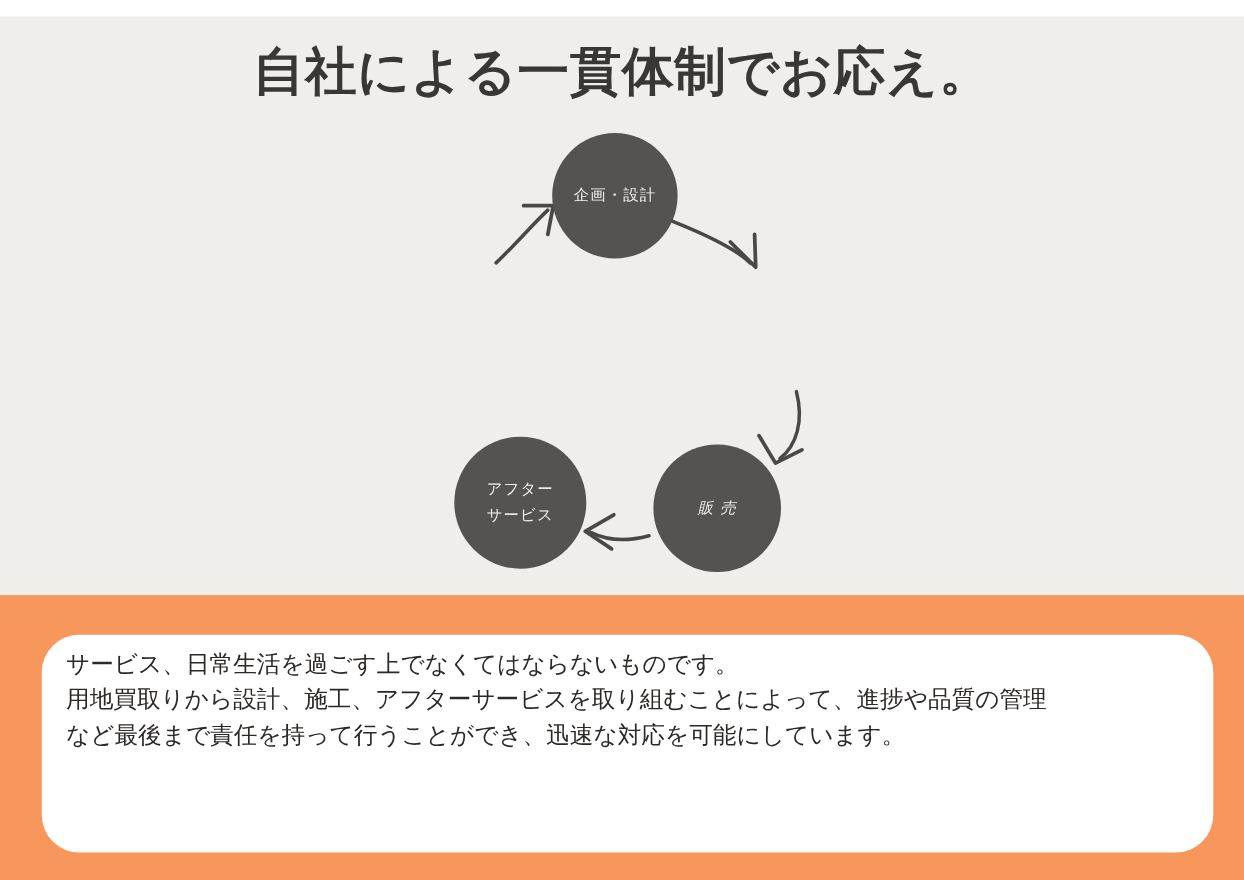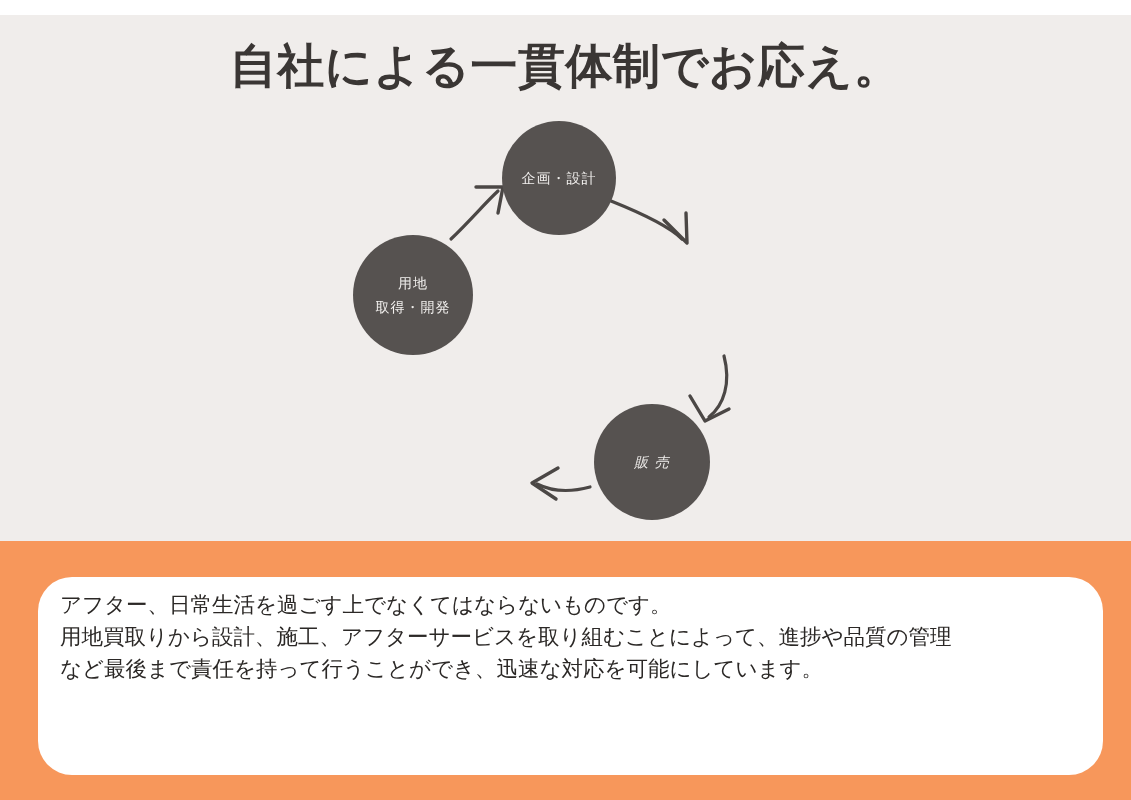--- a/index.html
+++ b/index.html
@@ -140,32 +140,32 @@
       </div>
     </div>
 
 
     <div class="node" style="left:594px; top:293px; width:116px; height:116px;font-style:italic;">
       <div>
         <span>販 売</span>
       </div>
     </div>
 
-
-    <div class="node" style="left:353px; top:124px; width:120px; height:120px;">
+    <div class="node" style="left:413px; top:286px; width:120px; height:120px;">
       <div>
-        <span>用地</span>
-        <span>取得・開発</span>
+        <span>アフター</span>
+        <span>サービス</span>
       </div>
     </div>
+
   </div>
 
   <div class="band"></div>
 
   <div class="card">
     <div class="card-text">
-      <p>アフター、日常生活を過ごす上でなくてはならないものです。</p>
+      <p>サービス、日常生活を過ごす上でなくてはならないものです。</p>
       <p> 用地買取りから設計、施工、アフターサービスを取り組むことによって、進捗や品質の管理</p>
       <p>など最後まで責任を持って行うことができ、迅速な対応を可能にしています。</p>
     </div>
   </div>
 
 </div>
 
 </body></html>

